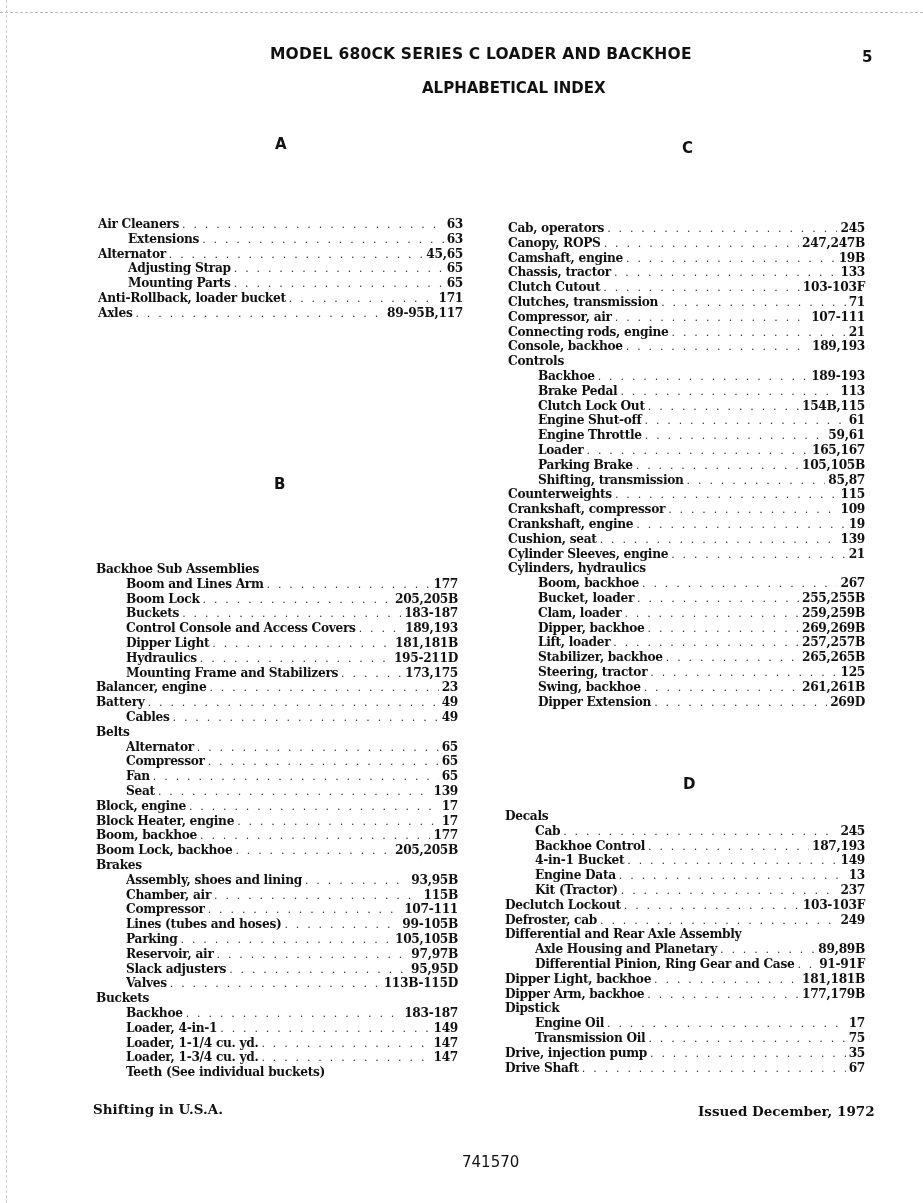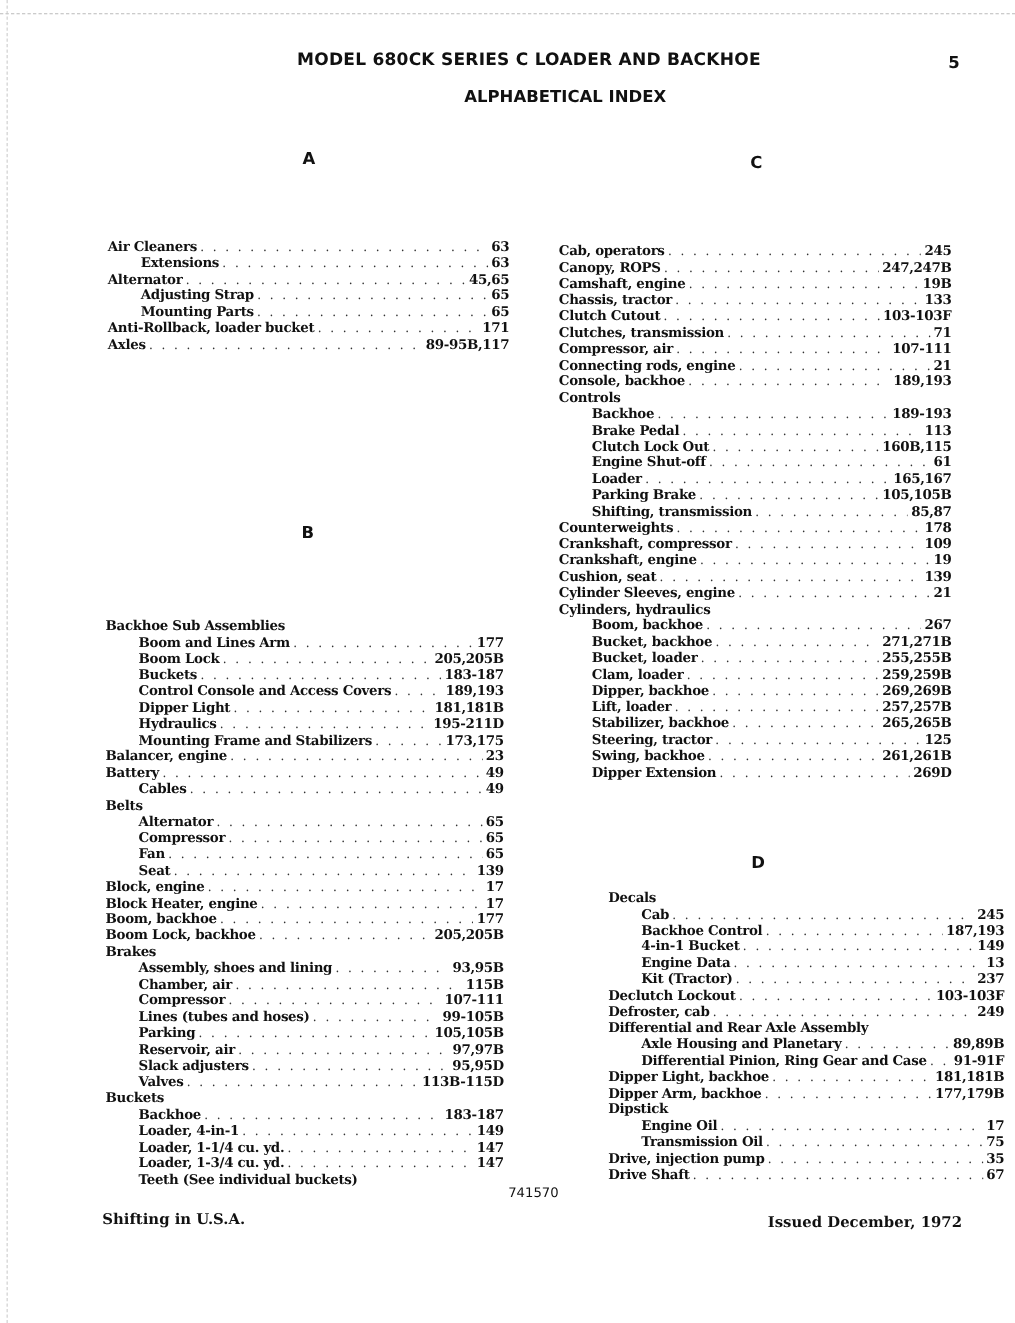--- a/index.html
+++ b/index.html
@@ -29,21 +29,21 @@
   }
   .row .label { flex: 0 0 auto; }
   .row .dots {
     flex: 1 1 auto; overflow: hidden; margin: 0 3px; color: #333; font-weight: normal; letter-spacing: 2.2px; font-size: 11px;
   }
   .row .dots::before { content: ". . . . . . . . . . . . . . . . . . . . . . . . . . . . . . . . . . . . . . . . . . . . . . . . . . . . . . . . . . . . . ."; }
   .row .page { flex: 0 0 auto; text-align: right; }
   .ind1 { padding-left: 30px; }
   .footer-left { position: absolute; left: 93px; top: 1101px; font-size: 13.5px; font-weight: bold; }
   .footer-right { position: absolute; left: 698px; top: 1103px; font-size: 13.5px; font-weight: bold; }
-  .form-num { position: absolute; left: 462px; top: 1077px; font-family: "DejaVu Sans", sans-serif; font-size: 12px; }
+  .form-num { position: absolute; left: 462px; top: 1153px; font-family: "DejaVu Sans", sans-serif; font-size: 15px; }
 </style>
 </head>
 <body>
 
 <div class="top-rule"></div>
 <div class="left-rule"></div>
 
 <div class="title">MODEL 680CK SERIES C LOADER AND BACKHOE</div>
 <div class="page-num">5</div>
 <div class="subtitle">ALPHABETICAL INDEX</div>
@@ -312,46 +312,51 @@
       <span class="page">189-193</span>
     </div>
     <div class="row ind1">
       <span class="label">Brake Pedal</span>
       <span class="dots"></span>
       <span class="page">113</span>
     </div>
     <div class="row ind1">
       <span class="label">Clutch Lock Out</span>
       <span class="dots"></span>
-      <span class="page">160B,115</span>
+      <span class="page">154B,115</span>
     </div>
     <div class="row ind1">
       <span class="label">Engine Shut-off</span>
       <span class="dots"></span>
       <span class="page">61</span>
     </div>
     <div class="row ind1">
+      <span class="label">Engine Throttle</span>
+      <span class="dots"></span>
+      <span class="page">59,61</span>
+    </div>
+    <div class="row ind1">
       <span class="label">Loader</span>
       <span class="dots"></span>
       <span class="page">165,167</span>
     </div>
     <div class="row ind1">
       <span class="label">Parking Brake</span>
       <span class="dots"></span>
       <span class="page">105,105B</span>
     </div>
     <div class="row ind1">
       <span class="label">Shifting, transmission</span>
       <span class="dots"></span>
       <span class="page">85,87</span>
     </div>
     <div class="row">
       <span class="label">Counterweights</span>
       <span class="dots"></span>
-      <span class="page">178</span>
+      <span class="page">115</span>
     </div>
     <div class="row">
       <span class="label">Crankshaft, compressor</span>
       <span class="dots"></span>
       <span class="page">109</span>
     </div>
     <div class="row">
       <span class="label">Crankshaft, engine</span>
       <span class="dots"></span>
       <span class="page">19</span>
@@ -368,25 +373,20 @@
     </div>
     <div class="row head">
       <span class="label">Cylinders, hydraulics</span>
     </div>
     <div class="row ind1">
       <span class="label">Boom, backhoe</span>
       <span class="dots"></span>
       <span class="page">267</span>
     </div>
     <div class="row ind1">
-      <span class="label">Bucket, backhoe</span>
-      <span class="dots"></span>
-      <span class="page">271,271B</span>
-    </div>
-    <div class="row ind1">
       <span class="label">Bucket, loader</span>
       <span class="dots"></span>
       <span class="page">255,255B</span>
     </div>
     <div class="row ind1">
       <span class="label">Clam, loader</span>
       <span class="dots"></span>
       <span class="page">259,259B</span>
     </div>
     <div class="row ind1">
@@ -415,21 +415,21 @@
       <span class="page">261,261B</span>
     </div>
     <div class="row ind1">
       <span class="label">Dipper Extension</span>
       <span class="dots"></span>
       <span class="page">269D</span>
     </div>
   </div>
 
 <div class="letter" style="left:683px;top:775px;">D</div>
-<div class="section" id="sec-D" style="left:505px;top:809px;width:360px;margin-left:48px;">
+<div class="section" id="sec-D" style="left:505px;top:809px;width:360px;">
     <div class="row head">
       <span class="label">Decals</span>
     </div>
     <div class="row ind1">
       <span class="label">Cab</span>
       <span class="dots"></span>
       <span class="page">245</span>
     </div>
     <div class="row ind1">
       <span class="label">Backhoe Control</span>

